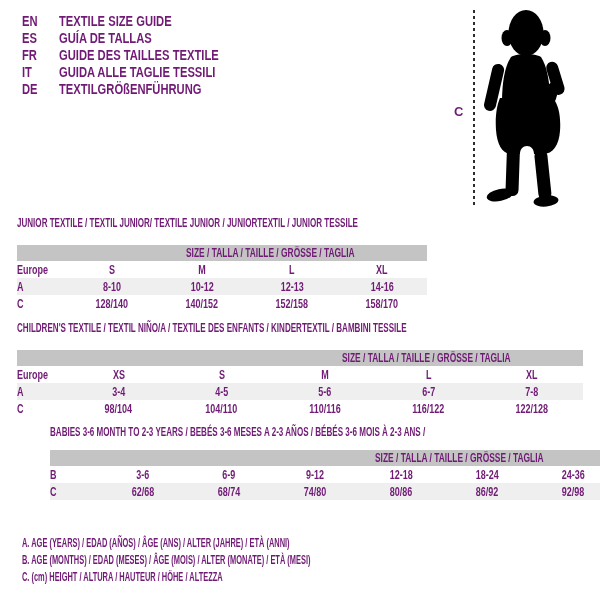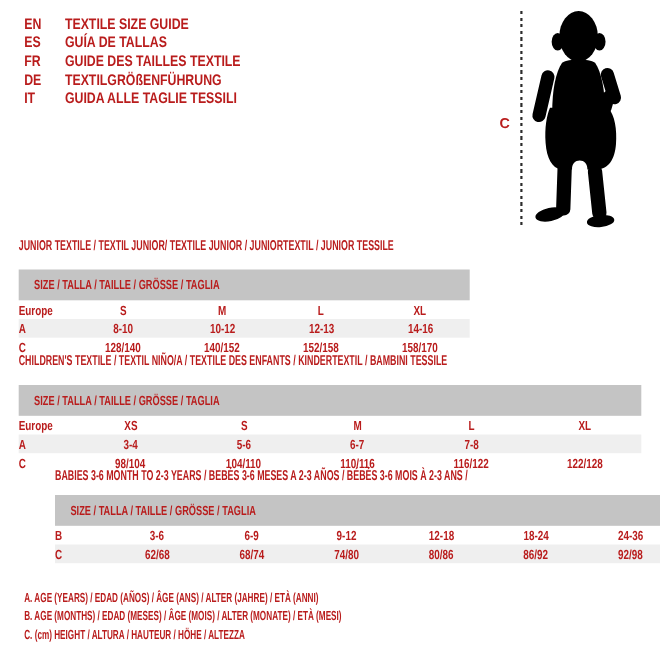--- a/index.html
+++ b/index.html
@@ -1,18 +1,18 @@
 <!DOCTYPE html>
 <html><head>
 <meta charset="utf-8">
 <style>
   html,body{margin:0;padding:0;background:#fff;}
   .page{
     position:relative;width:600px;height:600px;background:#ffffff;
-    font-family:"Liberation Sans",sans-serif;font-weight:700;color:#b91c1c;
+    font-family:"Liberation Sans",sans-serif;font-weight:700;color:#701a75;
     overflow:hidden;
   }
   
   .languages{position:absolute;left:22px;top:12px;}
   .lang-row{display:flex;height:17px;align-items:center;font-size:14px;}
   .lang-code{width:37px;flex:none;}
   
   .dash-line{
     position:absolute;left:473px;top:10px;width:2px;height:197px;
     background:repeating-linear-gradient(#2c2c2c 0 3px,transparent 3px 6px);
@@ -20,22 +20,22 @@
   .c-label{position:absolute;left:454px;top:104px;font-size:13px;}
   .baby{position:absolute;left:483px;top:8px;width:87px;height:201px;}
   .baby *{fill:#000;}
   
   .sec{position:absolute;left:17px;}
   .sec1{top:215px;width:410px;}
   .sec2{top:320px;width:566px;}
   .sec3{top:424px;width:566px;margin-left:33px;}
   .sec-title{font-size:13px;height:17px;line-height:16px;}
   .size-bar{
-    height:28px;background:#c4c4c4;padding-left:14px;
-    display:flex;align-items:center;font-size:12px;
+    height:16px;background:#c4c4c4;padding-left:4px;
+    display:flex;align-items:center;font-size:12px;justify-content:flex-end;
   }
   .sec1 .size-bar,.sec2 .size-bar{margin-top:13px;}
   .sec3 .size-bar{margin-top:9px;}
   .trow{display:grid;height:17px;align-items:center;font-size:12px;}
   .sec1 .trow{grid-template-columns:50px repeat(4,1fr);}
   .sec2 .trow{grid-template-columns:50px repeat(5,1fr);}
   .sec3 .trow{grid-template-columns:50px repeat(6,1fr);}
   .trow.shaded{background:#efefef;}
   .tcell{text-align:center;}
   
@@ -61,26 +61,26 @@
     </div>
     <div class="lang-row">
       <span class="lang-code"><span class="sx sx80">ES</span></span>
       <span class="sx sx80">GUÍA DE TALLAS</span>
     </div>
     <div class="lang-row">
       <span class="lang-code"><span class="sx sx80">FR</span></span>
       <span class="sx sx80">GUIDE DES TAILLES TEXTILE</span>
     </div>
     <div class="lang-row">
+      <span class="lang-code"><span class="sx sx80">IT</span></span>
+      <span class="sx sx80">GUIDA ALLE TAGLIE TESSILI</span>
+    </div>
+    <div class="lang-row">
       <span class="lang-code"><span class="sx sx80">DE</span></span>
       <span class="sx sx80">TEXTILGRÖßENFÜHRUNG</span>
-    </div>
-    <div class="lang-row">
-      <span class="lang-code"><span class="sx sx80">IT</span></span>
-      <span class="sx sx80">GUIDA ALLE TAGLIE TESSILI</span>
     </div>
   </div>
 
   <div class="dash-line"></div>
   <div class="c-label">C</div>
   <svg class="baby" viewBox="0 0 87 201" aria-hidden="true">
     <ellipse cx="43" cy="25" rx="17.5" ry="23"></ellipse>
     <ellipse cx="24" cy="30" rx="5.5" ry="8"></ellipse>
     <ellipse cx="62" cy="30" rx="5.5" ry="8"></ellipse>
     <path d="M28,49 C34,45 52,45 58,49 C64,58 67,74 67,94 L19,94 C19,74 22,58 28,49 Z"></path>
@@ -131,20 +131,21 @@
       <span class="tlabel"><span class="sx sx75">Europe</span></span>
       <span class="tcell"><span class="sx sx75 sxc">XS</span></span>
       <span class="tcell"><span class="sx sx75 sxc">S</span></span>
       <span class="tcell"><span class="sx sx75 sxc">M</span></span>
       <span class="tcell"><span class="sx sx75 sxc">L</span></span>
       <span class="tcell"><span class="sx sx75 sxc">XL</span></span>
     </div>
     <div class="trow shaded">
       <span class="tlabel"><span class="sx sx75">A</span></span>
       <span class="tcell"><span class="sx sx75 sxc">3-4</span></span>
+      <span class="tcell"><span class="sx sx75 sxc">4-5</span></span>
       <span class="tcell"><span class="sx sx75 sxc">5-6</span></span>
       <span class="tcell"><span class="sx sx75 sxc">6-7</span></span>
       <span class="tcell"><span class="sx sx75 sxc">7-8</span></span>
     </div>
     <div class="trow">
       <span class="tlabel"><span class="sx sx75">C</span></span>
       <span class="tcell"><span class="sx sx75 sxc">98/104</span></span>
       <span class="tcell"><span class="sx sx75 sxc">104/110</span></span>
       <span class="tcell"><span class="sx sx75 sxc">110/116</span></span>
       <span class="tcell"><span class="sx sx75 sxc">116/122</span></span>

